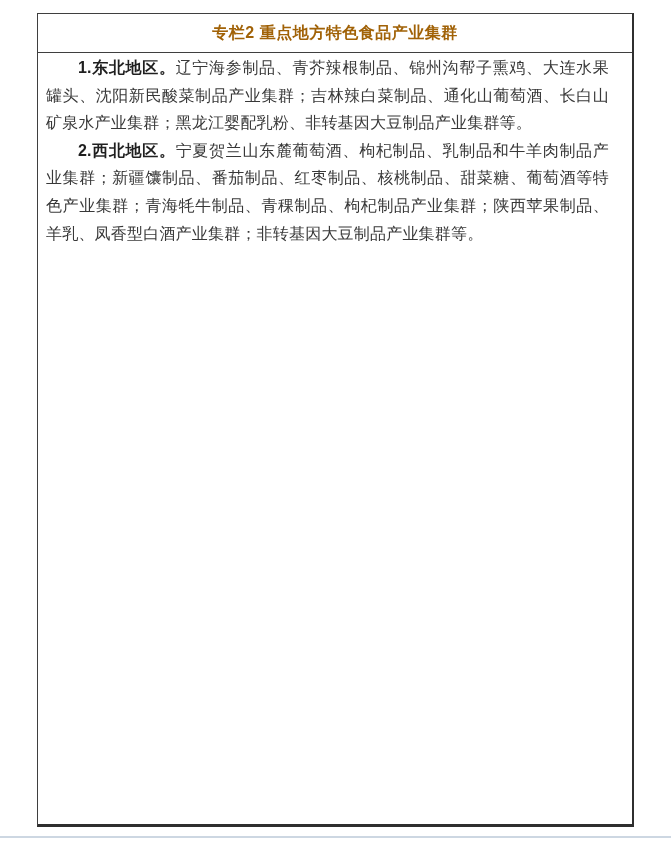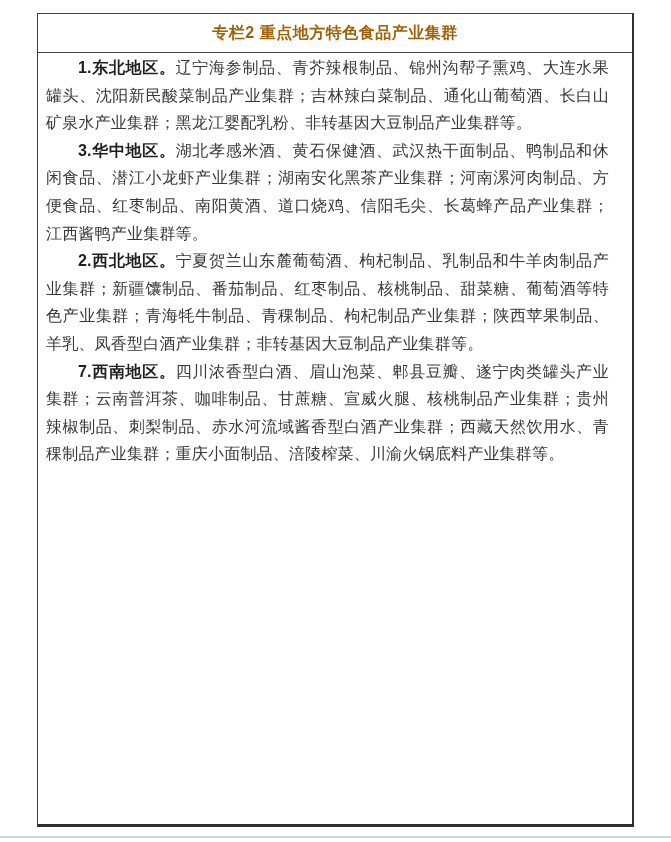--- a/index.html
+++ b/index.html
@@ -70,19 +70,17 @@
 </style>
 </head>
 <body>
 
 <div class="column-box">
   <div class="box-title-row">
     <span class="title-text">专栏2 重点地方特色食品产业集群</span>
   </div>
   <div class="box-body">
     <p><span class="region-lead">1.东北地区。</span><span>辽宁海参制品、青芥辣根制品、锦州沟帮子熏鸡、大连水果罐头、沈阳新民酸菜制品产业集群；吉林辣白菜制品、通化山葡萄酒、长白山矿泉水产业集群；黑龙江婴配乳粉、非转基因大豆制品产业集群等。</span></p>
-    <p><span class="region-lead">3.华中地区。</span><span>湖北孝感米酒、黄石保健酒、武汉热干面制品、鸭制品和休闲食品、潜江小龙虾产业集群；湖南安化黑茶产业集群；河南漯河肉制品、方便食品、红枣制品、南阳黄酒、道口烧鸡、信阳毛尖、长葛蜂产品产业集群；江西酱鸭产业集群等。</span></p>
     <p><span class="region-lead">2.西北地区。</span><span>宁夏贺兰山东麓葡萄酒、枸杞制品、乳制品和牛羊肉制品产业集群；新疆馕制品、番茄制品、红枣制品、核桃制品、甜菜糖、葡萄酒等特色产业集群；青海牦牛制品、青稞制品、枸杞制品产业集群；陕西苹果制品、羊乳、凤香型白酒产业集群；非转基因大豆制品产业集群等。</span></p>
-    <p><span class="region-lead">7.西南地区。</span><span>四川浓香型白酒、眉山泡菜、郫县豆瓣、遂宁肉类罐头产业集群；云南普洱茶、咖啡制品、甘蔗糖、宣威火腿、核桃制品产业集群；贵州辣椒制品、刺梨制品、赤水河流域酱香型白酒产业集群；西藏天然饮用水、青稞制品产业集群；重庆小面制品、涪陵榨菜、川渝火锅底料产业集群等。</span></p>
   </div>
 </div>
 
 <div class="page-bottom-divider"></div>
 
 </body></html>

